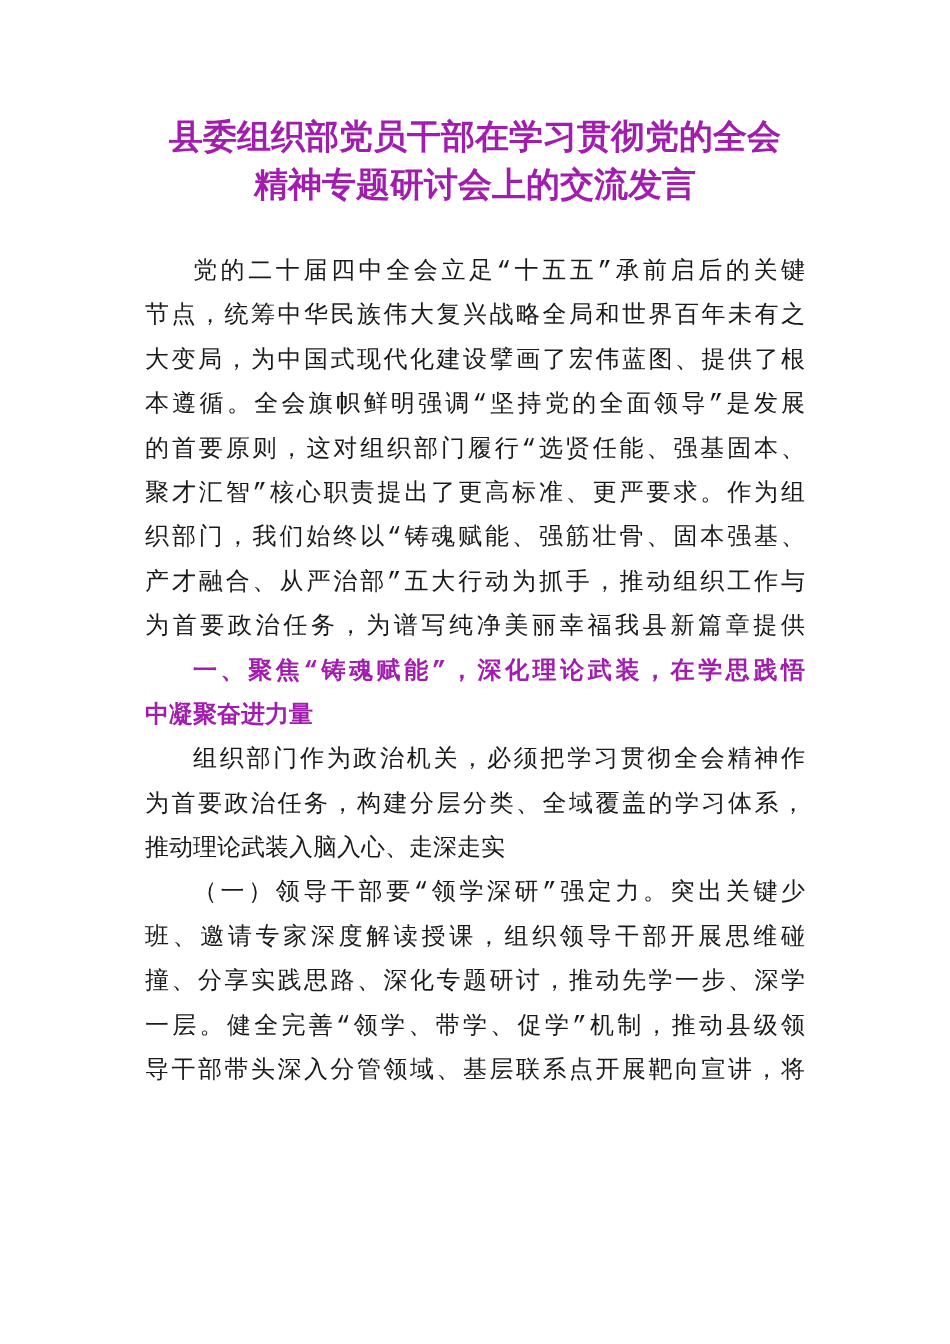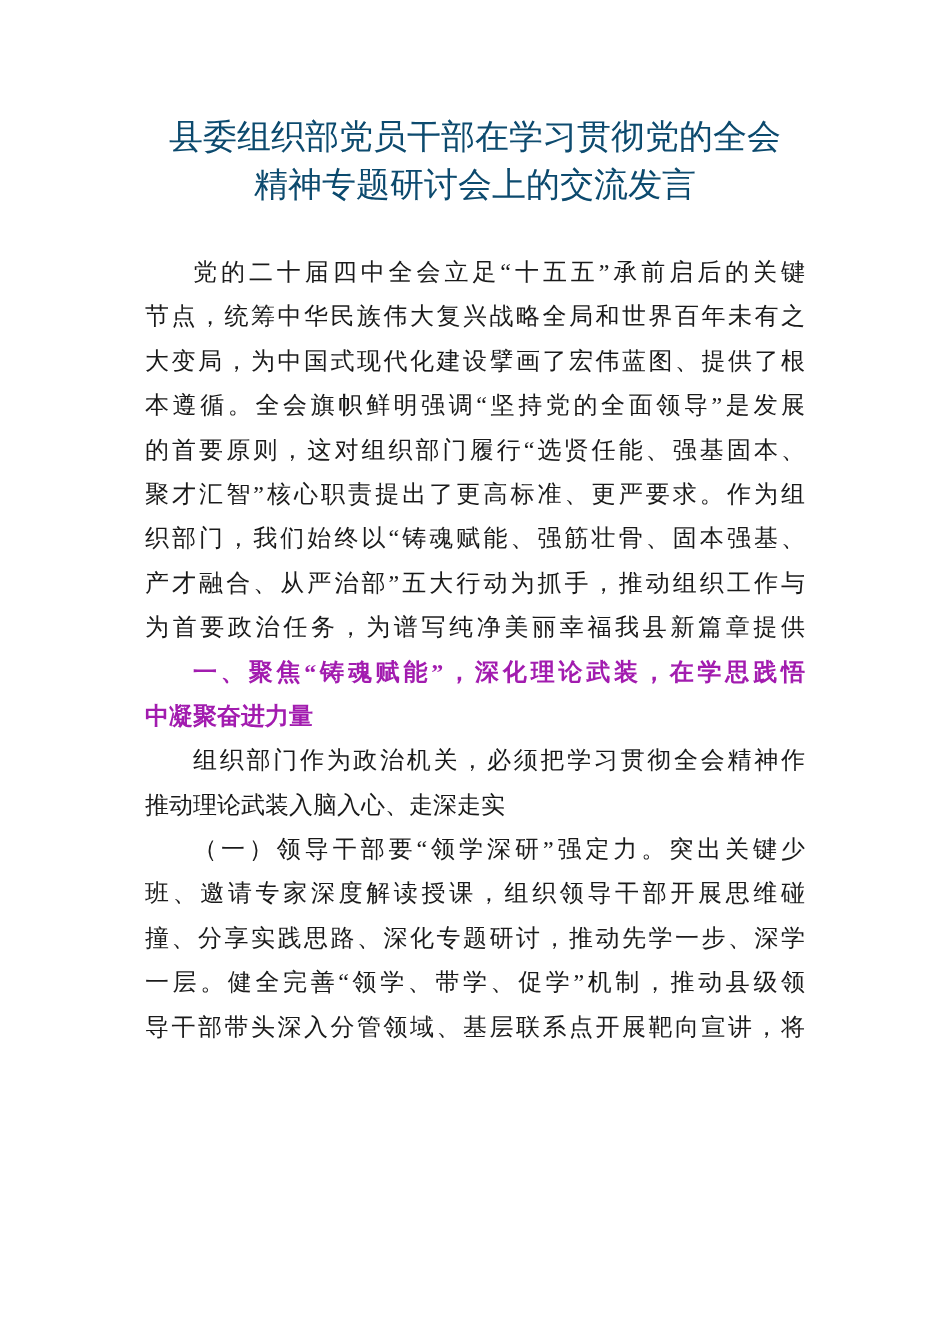--- a/index.html
+++ b/index.html
@@ -21,38 +21,38 @@
       height: 1344px;
       background: #ffffff;
     }
     .title {
       position: absolute;
       left: 140px;
       top: 112px;
       width: 670px;
       text-align: center;
       font-family: "DejaVu Serif", "Liberation Serif", serif;
-      font-weight: normal;
+      font-weight: bold;
       font-size: 34px;
       line-height: 48px;
-      color: #0c4a6e;
+      color: #a21caf;
       letter-spacing: 0px;
     }
     .title .tline { display: block; white-space: nowrap; }
     .body {
       position: absolute;
       left: 145px;
       top: 250px;
       width: 660px;
     }
     .line {
       display: block;
       height: 44.4px;
       line-height: 44.4px;
-      font-family: Liberation Serif, serif;
+      font-family: Liberation Mono, monospace;
       font-size: 24px;
       color: #1a1a1a;
       white-space: nowrap;
       text-align: justify;
       text-align-last: justify;
     }
     .line.last {
       text-align-last: left;
     }
     .line.indent {
@@ -88,20 +88,21 @@
       <span class="line">为首要政治任务，为谱写纯净美丽幸福我县新篇章提供</span>
     </div>
 
     <div>
       <span class="line indent heading">一、聚焦“铸魂赋能”，深化理论武装，在学思践悟</span>
       <span class="line heading last">中凝聚奋进力量</span>
     </div>
 
     <div>
       <span class="line indent">组织部门作为政治机关，必须把学习贯彻全会精神作</span>
+      <span class="line">为首要政治任务，构建分层分类、全域覆盖的学习体系，</span>
       <span class="line last">推动理论武装入脑入心、走深走实</span>
     </div>
 
     <div>
       <span class="line indent">（一）领导干部要“领学深研”强定力。突出关键少</span>
       <span class="line">班、邀请专家深度解读授课，组织领导干部开展思维碰</span>
       <span class="line">撞、分享实践思路、深化专题研讨，推动先学一步、深学</span>
       <span class="line">一层。健全完善“领学、带学、促学”机制，推动县级领</span>
       <span class="line">导干部带头深入分管领域、基层联系点开展靶向宣讲，将</span>
     </div>

